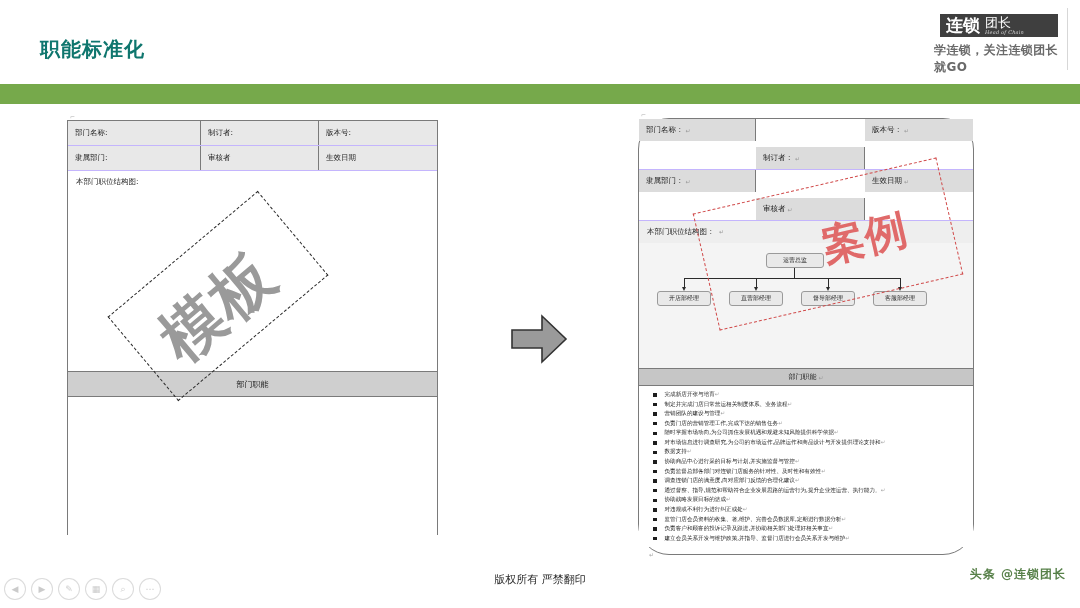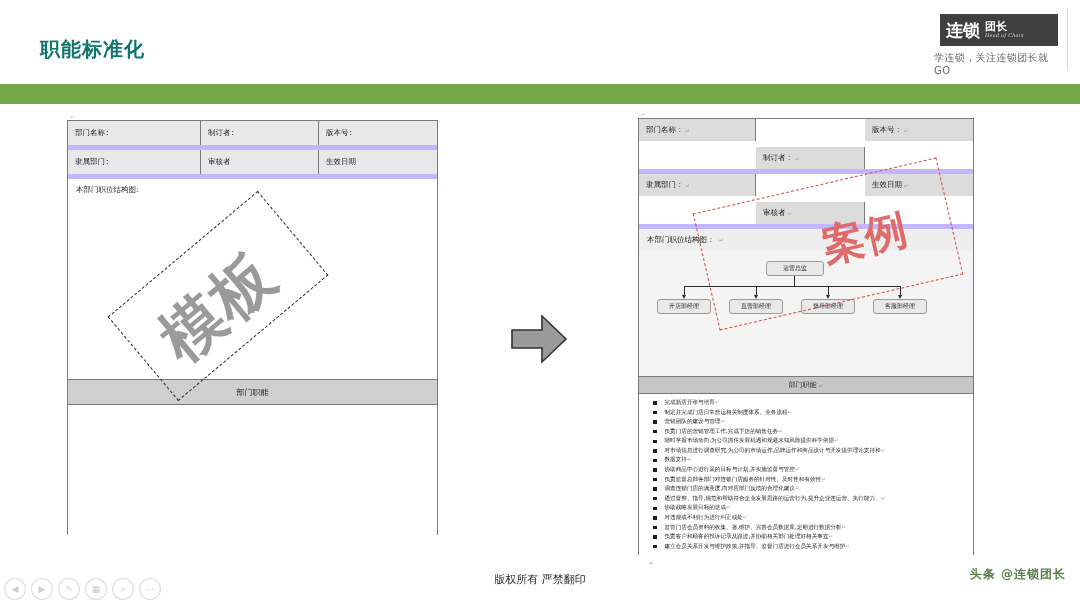--- a/index.html
+++ b/index.html
@@ -36,44 +36,44 @@
     width: 118px; height: 36px; background: #3f3f3f;
     display: flex; align-items: center; justify-content: flex-start;
     gap: 5px; padding: 0 6px;
   }
   .logo-main {
     color: #ffffff; font-size: 17px; font-weight: bold;
     letter-spacing: 0px; line-height: 1;
   }
   .logo-sub-col { display: flex; flex-direction: column; align-items: flex-start; }
   .logo-sub {
-    color: #ffffff; font-size: 11px; font-weight: bold; line-height: 1.05;
+    color: #ffffff; font-size: 13px; font-weight: normal; line-height: 1.05;
   }
   .logo-en {
     color: #d8d8d8; font-size: 5px; line-height: 1.1; letter-spacing: .2px;
     font-family: "DejaVu Serif", "Liberation Serif", serif; font-style: italic;
   }
   .logo-tagline {
-    margin-top: 5px; font-size: 10px; color: #6a6a6a; letter-spacing: .4px;
+    margin-top: 5px; font-size: 12px; color: #6a6a6a; letter-spacing: .4px; font-weight: bold;
   }
   .logo-rule {
     position: absolute; right: 12px; top: 8px; width: 1px; height: 62px;
     background: #d7d7d7;
   }
 
   
   .doc {
     position: absolute;
     background: #ffffff;
     border: 1px solid #7a7a7a;
   }
   .doc-left  { left: 67px;  top: 120px; width: 371px; height: 415px; }
-  .doc-right { left: 638px; top: 118px; width: 336px; height: 437px; }
-
-  .trow { display: flex; border-bottom: 5px solid #c4b5fd; font-family: Liberation Mono, monospace; }
+  .doc-right { left: 638px; top: 118px; width: 336px; height: 437px; border-radius: 31px; }
+
+  .trow { display: flex; border-bottom: 1px solid #c4b5fd; }
   .tcell {
     padding: 5px 7px; font-size: 7.5px; color: #1d1d1d;
     display: flex; align-items: center;
   }
   .tcell.b { border-right: 1px solid #7a7a7a; }
 
   .doc-left  .tcell { height: 24px; background: #e8e8e8; }
   .doc-left  .c1 { width: 133px; } .doc-left .c2 { width: 118px; } .doc-left .c3 { flex: 1; }
   .doc-right .tcell { height: 22px; background: #dcdcdc; }
   .doc-right .c1 { width: 117px; } .doc-right .c2 { width: 109px; margin-top: 28px; } .doc-right .c3 { flex: 1; }

